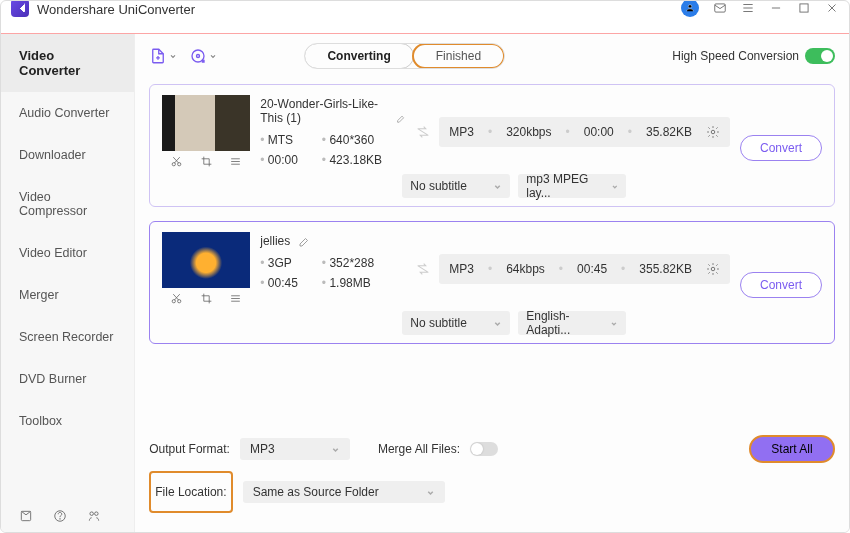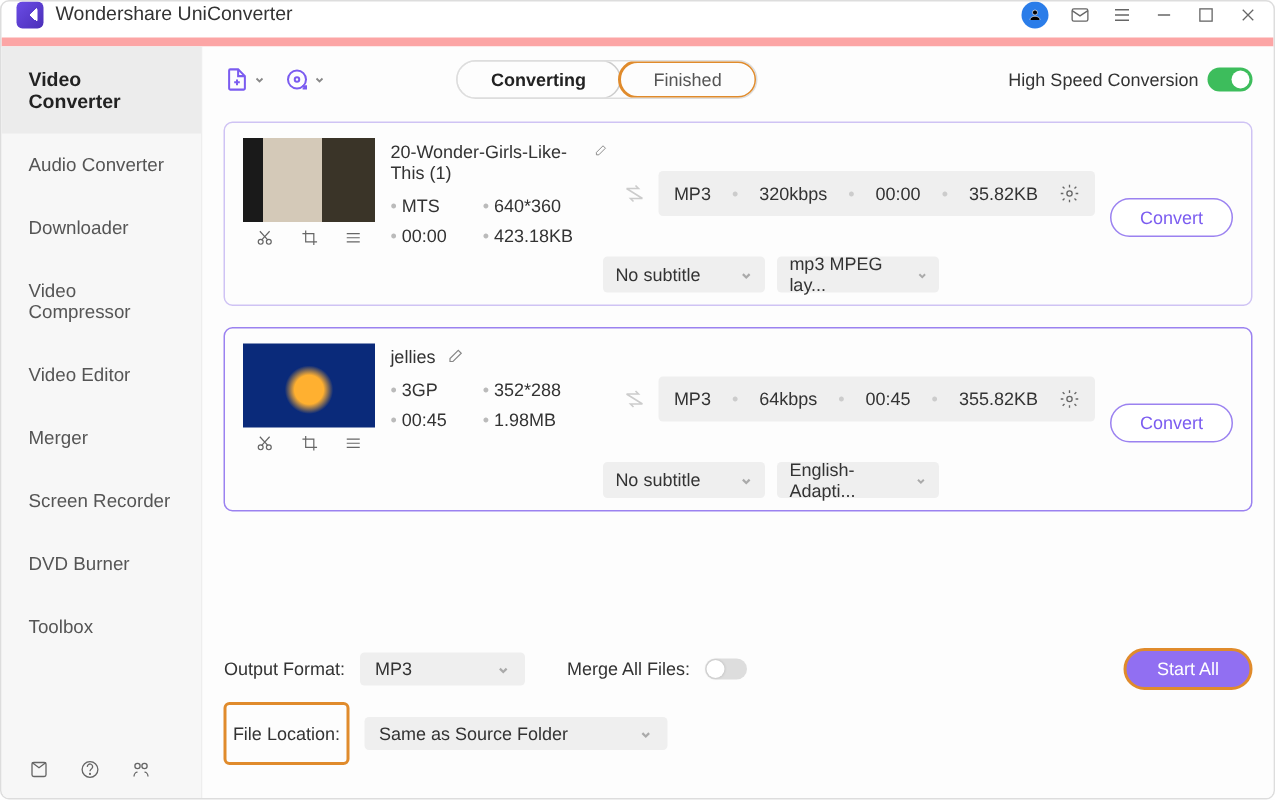--- a/index.html
+++ b/index.html
@@ -1,17 +1,17 @@
 <!DOCTYPE html>
 <html><head>
 <meta charset="utf-8">
 <style>
 *{margin:0;padding:0;box-sizing:border-box;font-family:-apple-system,BlinkMacSystemFont,"Segoe UI",Arial,sans-serif;font-size:12px;color:#333}
 body{width:850px;height:533px;background:#fff;overflow:hidden;border:1px solid #ddd;border-radius:6px}
-.titlebar{height:30px;display:flex;align-items:flex-start;padding:0 10px;border-bottom:6px solid #fca5a5}
+.titlebar{height:30px;display:flex;align-items:flex-end;padding:16px 10px;border-bottom:1px solid #fca5a5}
 .logo{width:18px;height:18px;background:linear-gradient(135deg,#6b4ce6,#4a2fb8);border-radius:4px;margin-right:8px;position:relative}
 .logo::after{content:"";position:absolute;inset:4px;background:conic-gradient(from 45deg,#fff 0 25%,transparent 25% 100%);border-radius:2px}
 .title{flex:1;font-size:13px}
 .winctrl{display:flex;gap:14px;align-items:center}
 .svgicon{width:14px;height:14px;stroke:#666;fill:none;stroke-width:1.5}
 .avatar{width:18px;height:18px;border-radius:50%;background:#2b7de9;display:flex;align-items:center;justify-content:center}
 .avatar svg{stroke:#fff;width:10px;height:10px}
 
 .app{display:flex;height:calc(100% - 30px)}
 .sidebar{width:150px;background:#f7f7f7;display:flex;flex-direction:column;border-right:1px solid #eee}
@@ -35,21 +35,21 @@
 
 .list{flex:1;overflow:auto;padding:6px 14px}
 .card{border:1px solid #cfc3f4;border-radius:6px;margin-bottom:14px;padding:10px 12px 8px}
 .card.sel{border:1.5px solid #9b82f0}
 .row1{display:flex;align-items:flex-start;gap:10px}
 .thumb{width:88px}
 .thumb-img{width:88px;height:56px;background:#222;position:relative;overflow:hidden}
 .tstrip{display:flex;justify-content:space-around;padding:4px 0 0}
 .tstrip svg{width:13px;height:13px;stroke:#666;fill:none;stroke-width:1.5}
 .meta{flex:0 0 145px;padding-top:2px}
-.fname{display:flex;align-items:flex-start;gap:8px;font-size:12.5px;margin-bottom:8px}
+.fname{display:flex;align-items:flex-end;gap:8px;font-size:12.5px;margin-bottom:8px}
 .fname svg{width:12px;height:12px;stroke:#888;fill:none;stroke-width:1.6}
 .specs{display:flex;gap:24px;font-size:11px;color:#777}
 .specs .col{display:flex;flex-direction:column;gap:6px}
 .specs .col span::before{content:"• ";color:#bbb}
 .mid{display:flex;align-items:center;gap:8px;padding-top:22px}
 .shuf{width:16px;height:16px;stroke:#ccc;fill:none;stroke-width:1.6}
 .outbox{background:#efefef;border-radius:3px;display:flex;align-items:center;padding:0 10px;height:30px;gap:14px;font-size:11px;color:#555}
 .outbox .sep{color:#ccc}
 .gear{width:14px;height:14px;stroke:#666;fill:none;stroke-width:1.5}
 .convbtn{border:1px solid #9b82f0;color:#7b5cf0;background:#fff;border-radius:15px;width:82px;height:26px;font-size:12px;cursor:pointer;margin-left:auto;margin-top:40px}
@@ -59,21 +59,21 @@
 .dd.w2{width:108px;color:#555}
 .dd svg{width:9px;height:9px;stroke:#aaa;fill:none;stroke-width:2}
 
 .footer{padding:10px 14px 14px;border-top:1px solid transparent}
 .frow{display:flex;align-items:center;gap:10px;margin-bottom:8px;font-size:11.5px;color:#555}
 .fsel{background:#efefef;border:none;height:22px;padding:0 10px;font-size:11.5px;color:#555;display:flex;align-items:center;justify-content:space-between;gap:10px;border-radius:3px}
 .fsel svg{width:9px;height:9px;stroke:#aaa;fill:none;stroke-width:2}
 .merge-toggle{width:28px;height:14px;background:#ddd;border-radius:7px;position:relative}
 .merge-toggle::after{content:"";position:absolute;width:12px;height:12px;background:#fff;border-radius:50%;top:1px;left:1px;box-shadow:0 0 2px rgba(0,0,0,.2)}
 .hlbox{border:2px solid #e08b2c;border-radius:4px;padding:12px 4px}
-.startall{background:#916ff2;color:#ffffff;border:2px solid #e08b2c;border-radius:15px;width:86px;height:28px;font-size:12px;cursor:pointer;margin-left:auto}
+.startall{background:#916ff2;color:#000000;border:2px solid #e08b2c;border-radius:15px;width:86px;height:28px;font-size:12px;cursor:pointer;margin-left:auto}
 
 .thumb1{background:linear-gradient(90deg,#1a1a1a 0 15%,#d4c9b8 15% 60%,#3a3428 60% 100%)}
 .thumb2{background:radial-gradient(circle at 50% 55%,#ffb030 0 18%,#0a2a7a 30% 100%)}
 </style>
 </head>
 <body>
 
 <div class="titlebar">
   <div class="logo"></div>
   <div class="title">Wondershare UniConverter</div>

